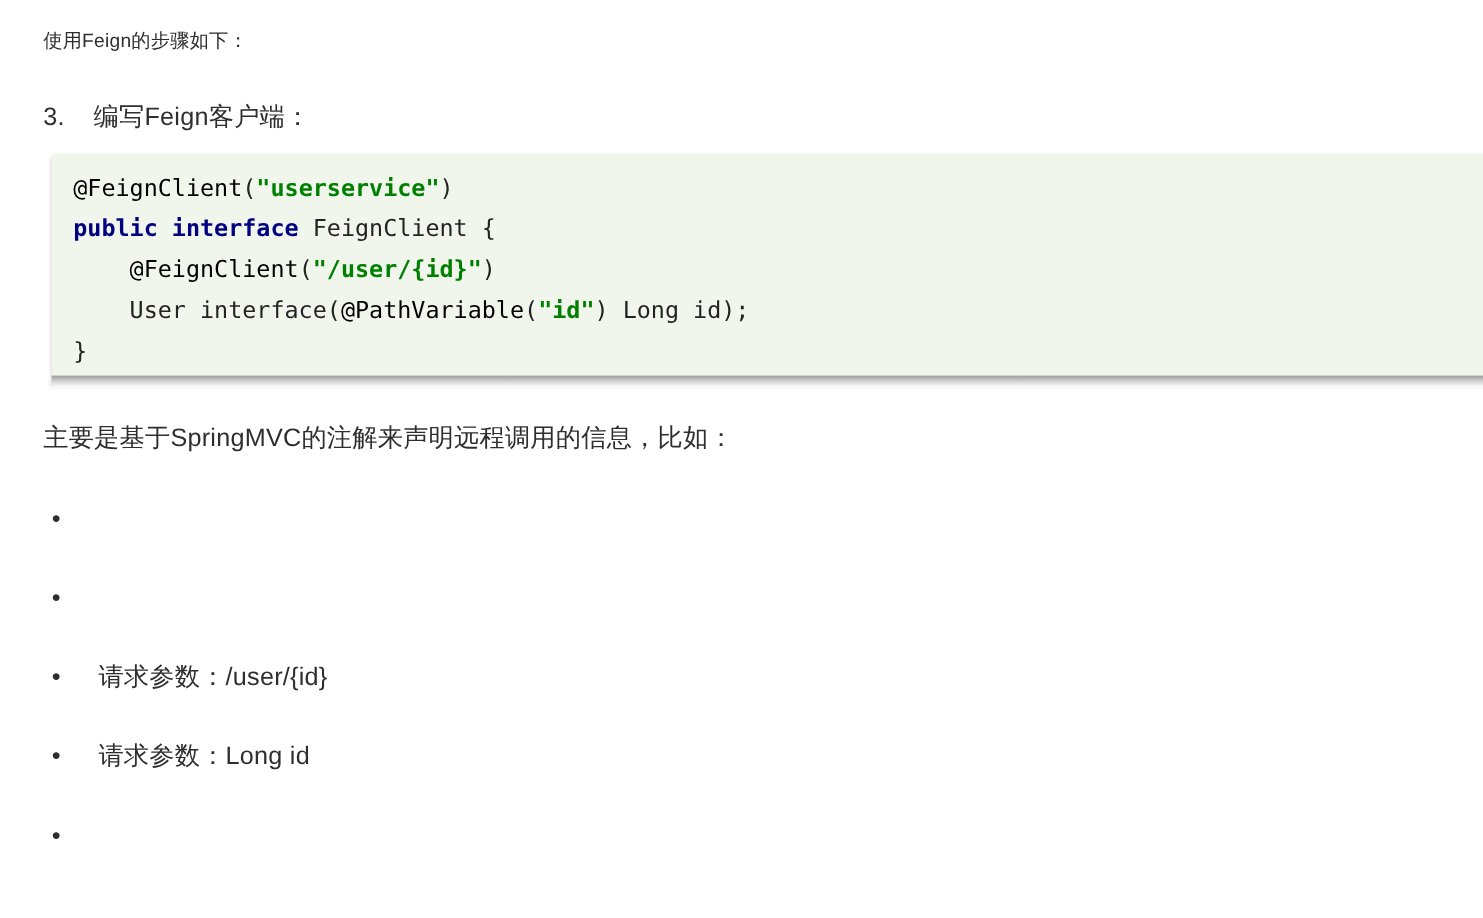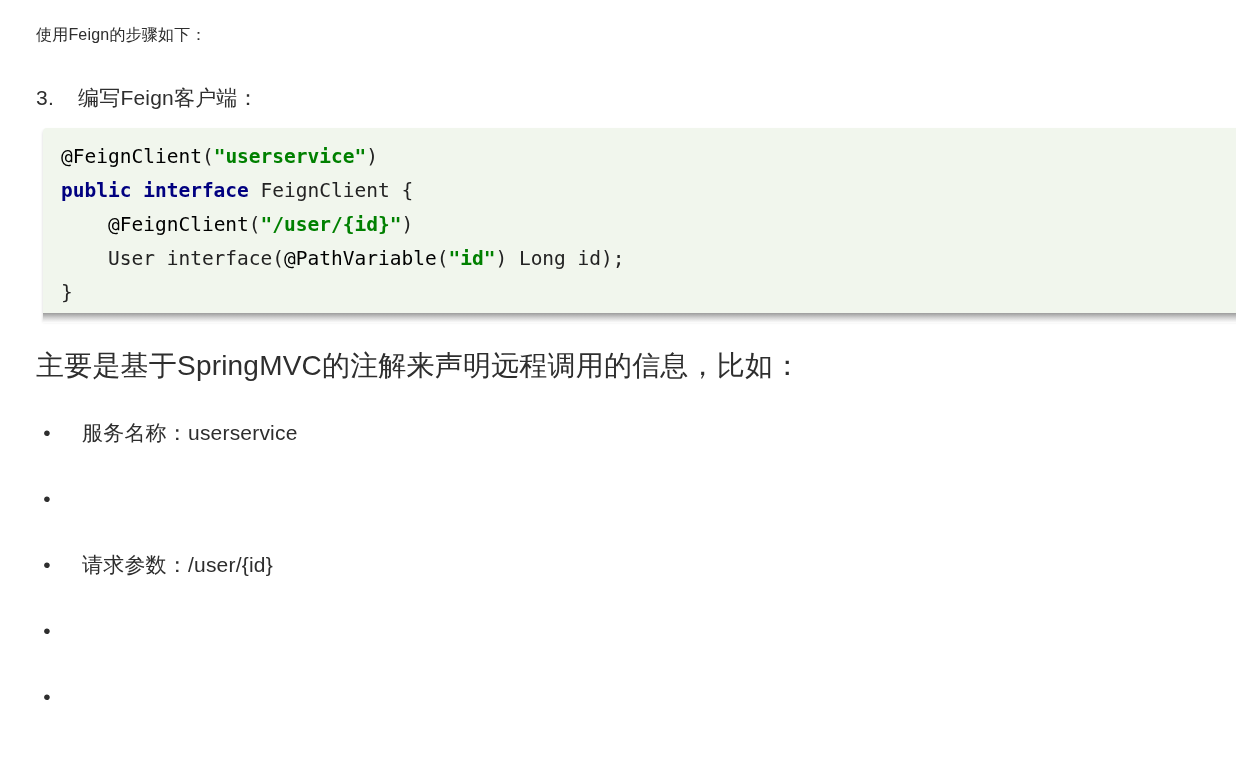--- a/index.html
+++ b/index.html
@@ -90,21 +90,21 @@
     background: linear-gradient(to bottom,
                 #9c9c9c 0%, #b5b5b5 22%, #d3d3d3 48%,
                 #e9e9e9 72%, #f7f7f7 90%, #ffffff 100%);
   }
 
   
   .body-para {
     position: absolute;
     left: 36px;
     top: 351px;
-    font-size: 28px;
+    font-size: 21px;
     line-height: 30px;
     color: #2e2e2e;
     letter-spacing: 0.2px;
     white-space: nowrap;
   }
 
   
   .bullets {
     position: absolute;
     left: 36px;
@@ -158,30 +158,30 @@
         <div class="code-line"><span class="tok-plain">}</span></div>
       </div>
   </div>
   <div class="code-shadow"></div>
 
   <div class="body-para">主要是基于SpringMVC的注解来声明远程调用的信息，比如：</div>
 
   <div class="bullets" id="bullet-list">
       <div class="bullet-item">
         <span class="bullet-dot">•</span>
-        <span class="bullet-text">服务名称：userservice</span>
       </div>
       <div class="bullet-item">
         <span class="bullet-dot">•</span>
       </div>
       <div class="bullet-item">
         <span class="bullet-dot">•</span>
         <span class="bullet-text">请求参数：/user/{id}</span>
       </div>
       <div class="bullet-item">
         <span class="bullet-dot">•</span>
+        <span class="bullet-text">请求参数：Long id</span>
       </div>
       <div class="bullet-item">
         <span class="bullet-dot">•</span>
       </div>
     </div>
 
 </div>
 
 </body></html>

